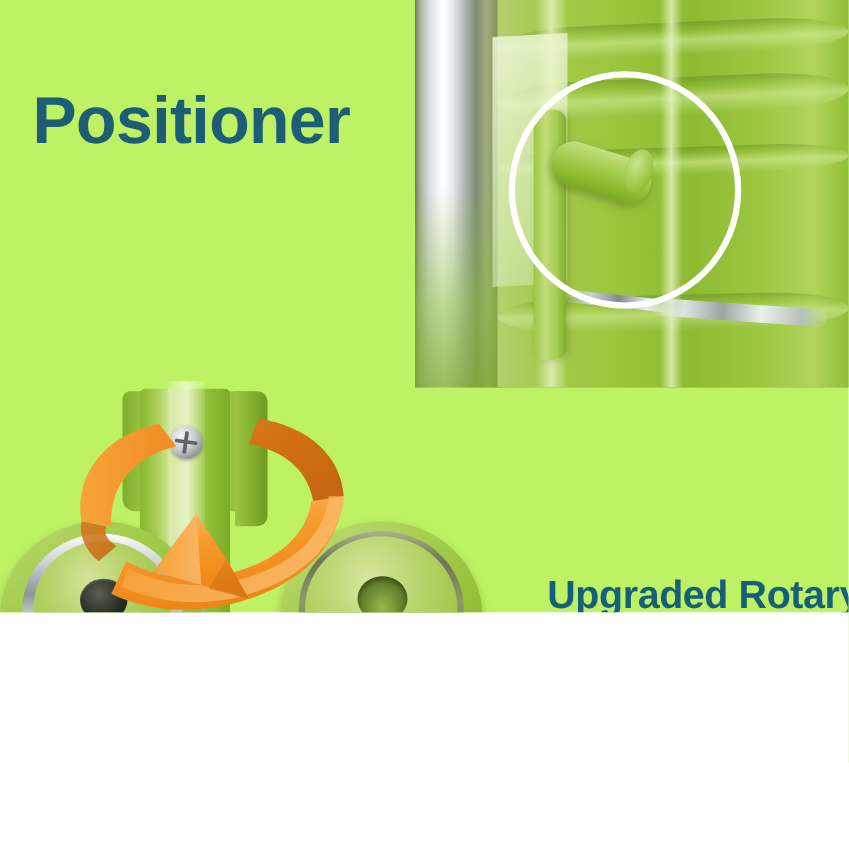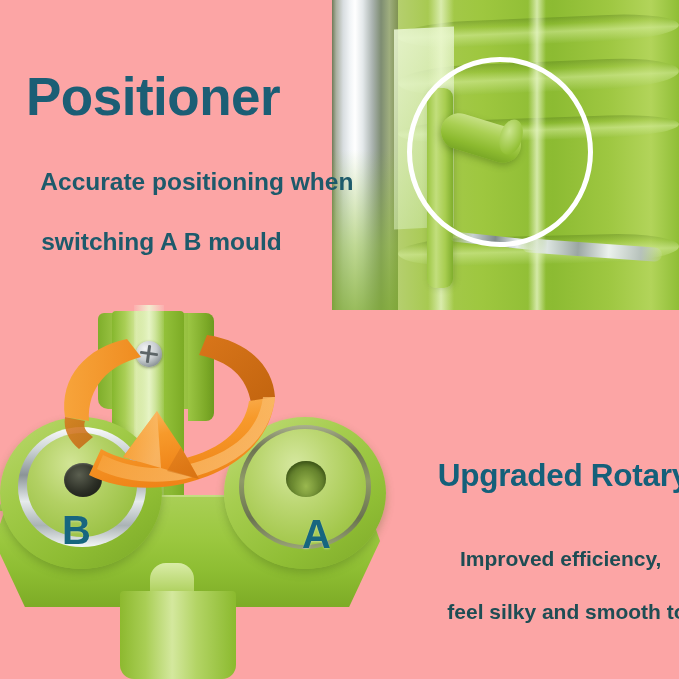--- a/index.html
+++ b/index.html
@@ -7,22 +7,22 @@
     margin: 0;
     padding: 0;
     background: #ffffff;
   }
   body {
     font-family: "Liberation Sans", sans-serif;
   }
   #canvas {
     position: relative;
     width: 679px;
-    height: 679px;
-    background: #fca5a5;
+    height: 490px;
+    background: #bef264;
     overflow: hidden;
   }
 
   
   .feature-title {
     position: absolute;
     font-weight: bold;
     letter-spacing: -0.5px;
     line-height: 1.0;
     white-space: pre;
@@ -451,24 +451,20 @@
     <div class="pin-cap"></div>
 
     <div class="glint2"></div>
     <div class="glint"></div>
 
     <div id="highlight-circle"></div>
   </div>
 
   <div class="feature-title" id="positioner-title">Positioner</div>
 
-  <div class="feature-sub" id="positioner-sub">
-    <span>Accurate positioning when</span><br>
-    <span>switching A B mould</span>
-  </div>
 
   <div id="photo-rotary">
 
     <div class="collar"></div>
     <div class="collar-edge"></div>
     <div class="column"></div>
     <div class="column-inner"></div>
 
     <div class="screw"></div>
     <div class="screw-slot-a"></div>

